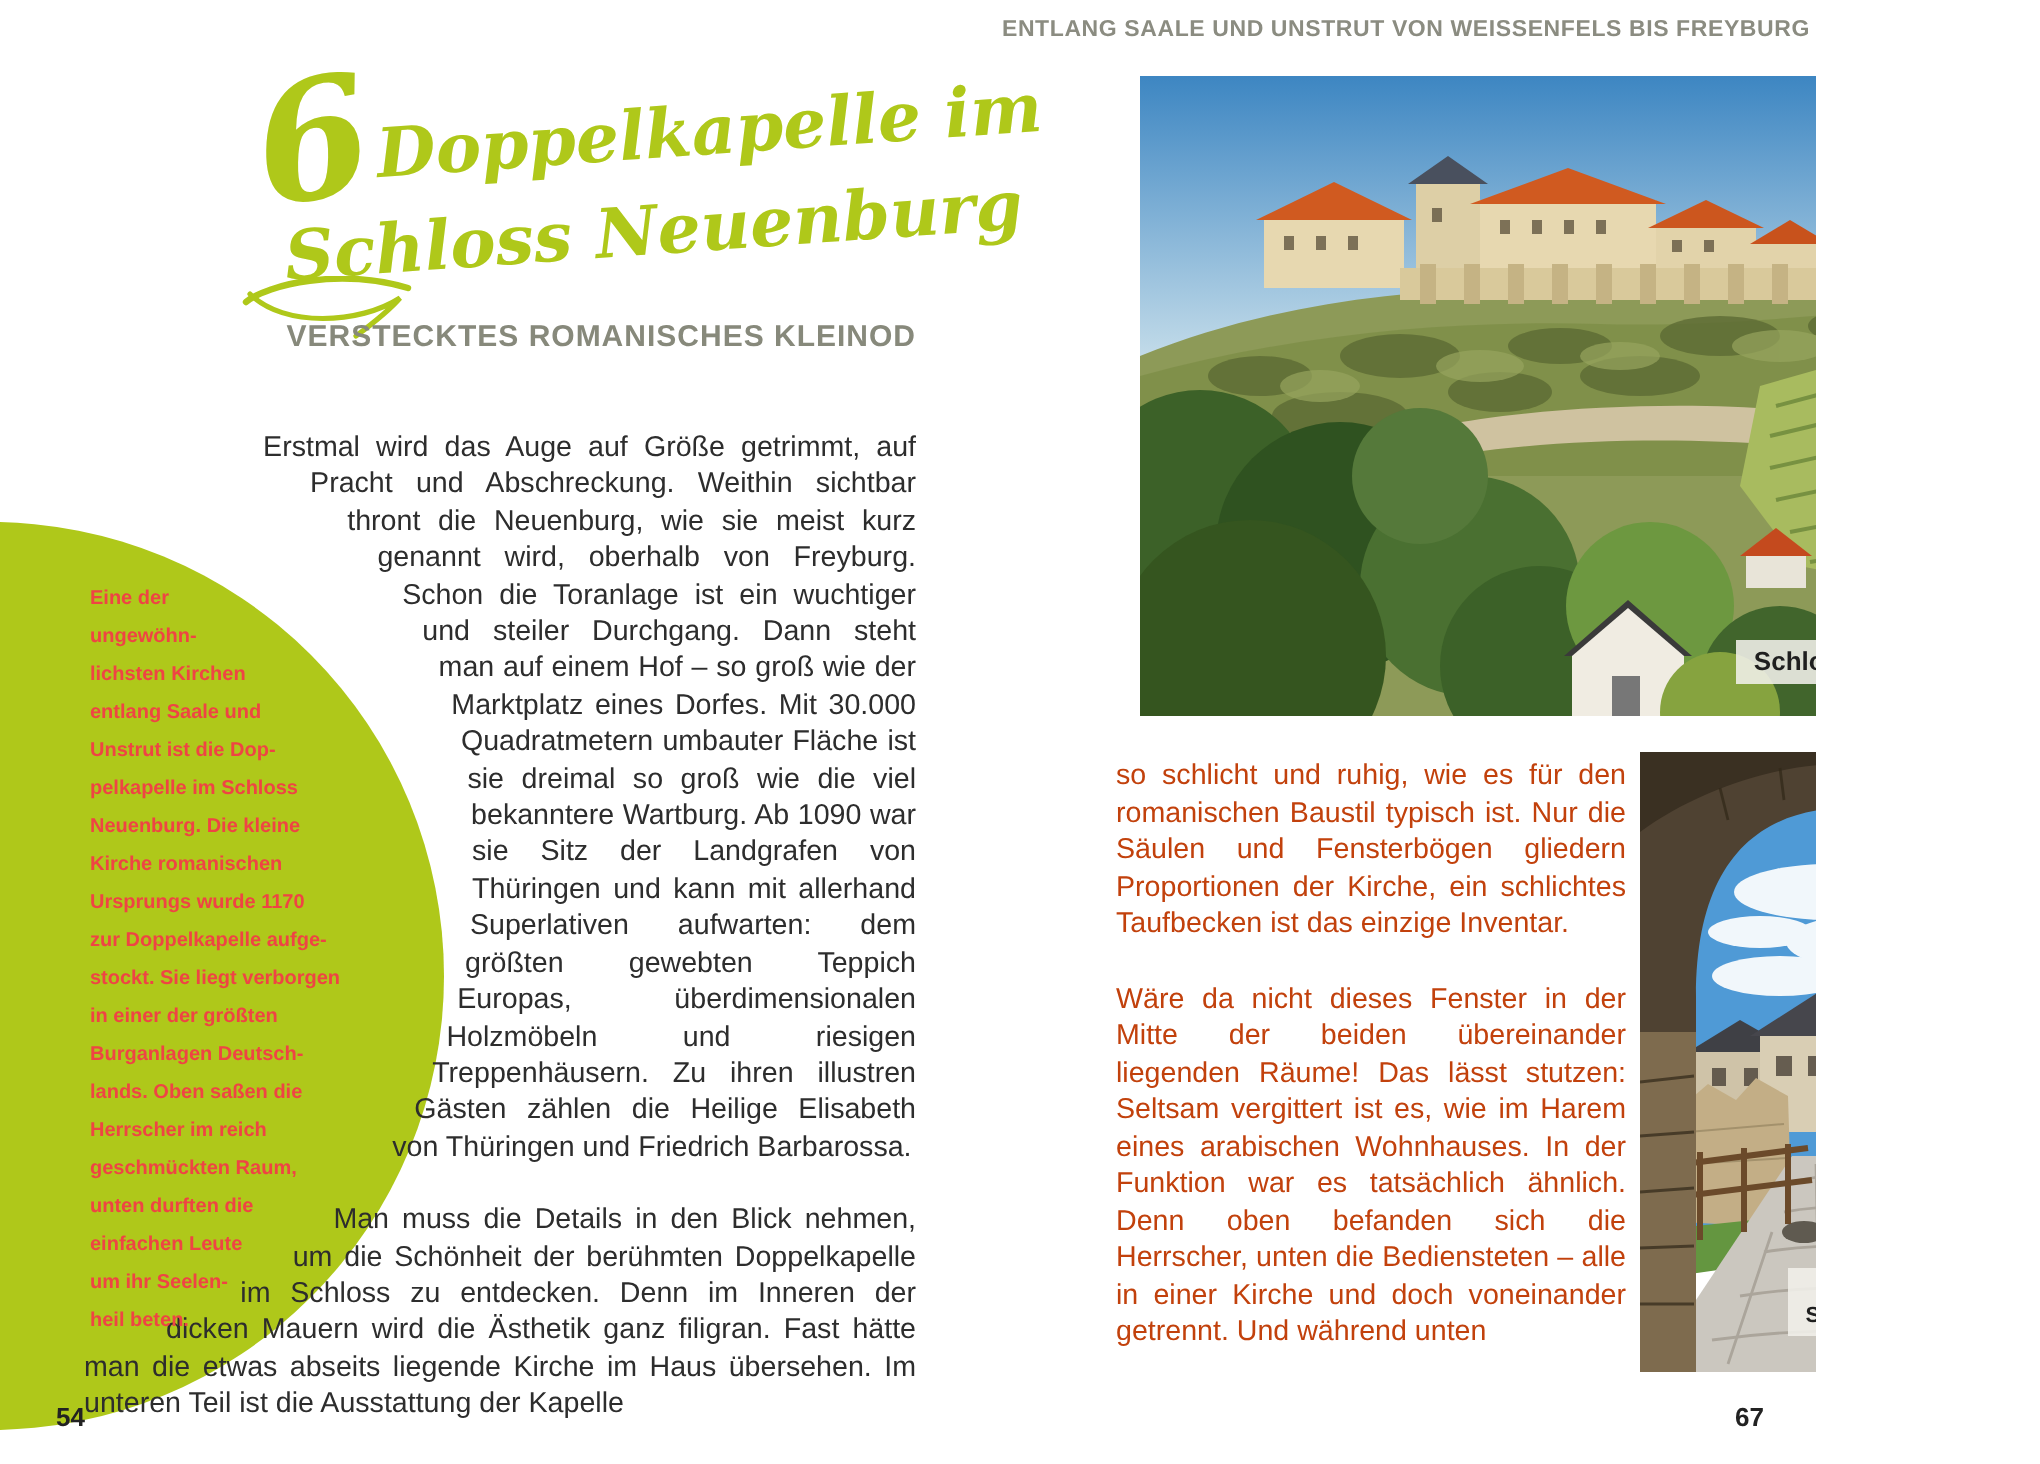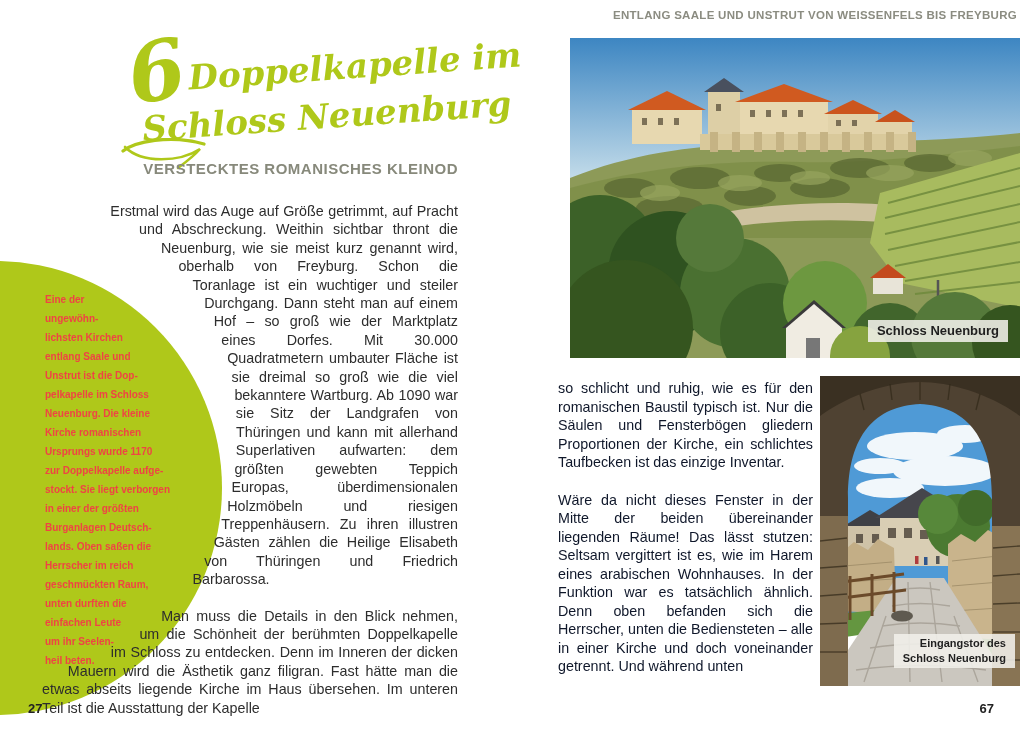--- a/index.html
+++ b/index.html
@@ -1,16 +1,16 @@
 <!DOCTYPE html>
 <html lang="de"><head>
 <meta charset="utf-8">
 <style>
   html,body{margin:0;padding:0;background:#ffffff;}
-  .spread{position:relative;width:1020px;height:732px;background:#ffffff;overflow:hidden;
+  .spread{position:relative;width:908px;height:732px;background:#ffffff;overflow:hidden;
           font-family:"Liberation Sans", sans-serif;color:#2d2d2d;}
 
   
   .running-header{position:absolute;top:9px;right:3px;font-size:11.5px;font-weight:bold;
                   letter-spacing:0.3px;color:#8b8c81;}
 
   
   .chapter-number{position:absolute;left:128px;top:30px;font-family:"DejaVu Serif",serif;
                   font-style:italic;font-weight:bold;font-size:82px;line-height:1;color:#afc81a;
                   transform:rotate(-10deg);}
@@ -18,31 +18,31 @@
   .chapter-title-1{position:absolute;left:188px;top:46px;font-family:"DejaVu Serif",serif;
                    font-style:italic;font-weight:bold;font-size:34px;color:#afc81a;transform:rotate(-4deg);}
   .chapter-title-2{position:absolute;left:142px;top:96px;font-family:"DejaVu Serif",serif;
                    font-style:italic;font-weight:bold;font-size:34px;color:#afc81a;transform:rotate(-4deg);}
   .chapter-subtitle{position:absolute;left:42px;top:160px;width:416px;text-align:right;
                     font-size:15px;font-weight:bold;letter-spacing:0.5px;color:#87897b;}
 
   
   .body-flow{position:absolute;left:42px;top:202px;width:416px;text-align:justify;
              font-size:14.3px;line-height:18.4px;color:#2d2d2d;hyphens:auto;}
-  .body-flow p{margin:0 0 18px 0;}
+  .body-flow p{margin:13px 0 18px 0;}
   .circle-float{float:left;width:200px;height:446px;margin-top:56px;
                 shape-outside:circle(231px at -47px 230px);shape-margin:10px;}
   .green-circle{position:absolute;left:-232px;top:261px;width:454px;height:454px;
                 border-radius:50%;background:#afc81a;}
   .circle-text{position:absolute;left:45px;top:290px;font-size:10px;font-weight:bold;
                line-height:19px;color:#ef4444;white-space:pre-line;z-index:2;}
 
   
   .right-col{position:absolute;left:558px;top:379px;width:255px;text-align:justify;
-             font-size:14.3px;line-height:18.5px;color:#0f172a;hyphens:auto;}
+             font-size:14.3px;line-height:18.5px;color:#c2410c;hyphens:auto;}
   .right-col p{margin:0 0 19px 0;}
 
   figure{margin:0;padding:0;}
   .photo{position:absolute;overflow:hidden;}
   .photo-castle{left:570px;top:38px;width:450px;height:320px;}
   .photo-gate{left:820px;top:376px;width:200px;height:310px;}
   .photo svg{display:block;width:100%;height:100%;}
   .photo-caption{position:absolute;background:rgba(241,240,234,0.88);font-weight:bold;
                  font-size:13px;color:#1f1f1f;padding:2px 9px;line-height:1.35;}
   .caption-castle{right:12px;bottom:16px;}
@@ -90,21 +90,21 @@
 einfachen Leute
 um ihr Seelen-
 heil beten.</div>
 
     <div class="body-flow">
       <div class="circle-float"></div>
       <p>Erstmal wird das Auge auf Größe getrimmt, auf Pracht und Abschreckung. Weithin sichtbar thront die Neuenburg, wie sie meist kurz genannt wird, oberhalb von Freyburg. Schon die Toranlage ist ein wuchtiger und steiler Durchgang. Dann steht man auf einem Hof – so groß wie der Marktplatz eines Dorfes. Mit 30.000 Quadratmetern umbauter Fläche ist sie dreimal so groß wie die viel bekanntere Wartburg. Ab 1090 war sie Sitz der Landgrafen von Thüringen und kann mit allerhand Superlativen aufwarten: dem größten gewebten Teppich Europas, überdimensionalen Holzmöbeln und riesigen Treppenhäusern. Zu ihren illustren Gästen zählen die Heilige Elisabeth von Thüringen und Friedrich Barbarossa.</p>
       <p>Man muss die Details in den Blick nehmen, um die Schönheit der berühmten Doppelkapelle im Schloss zu entdecken. Denn im Inneren der dicken Mauern wird die Ästhetik ganz filigran. Fast hätte man die etwas abseits liegende Kirche im Haus übersehen. Im unteren Teil ist die Ausstattung der Kapelle</p>
     </div>
 
-    <div class="page-num page-num-left">27</div>
+    <div class="page-num page-num-left">54</div>
   </section>
 
   <section>
 
     <figure class="photo photo-castle">
       <svg viewBox="0 0 450 320" preserveAspectRatio="none">
         <defs>
           <linearGradient id="sky1" x1="0" y1="0" x2="0" y2="1">
             <stop offset="0" stop-color="#3d86c2"></stop>
               <stop offset="1" stop-color="#c2dbe9"></stop>

